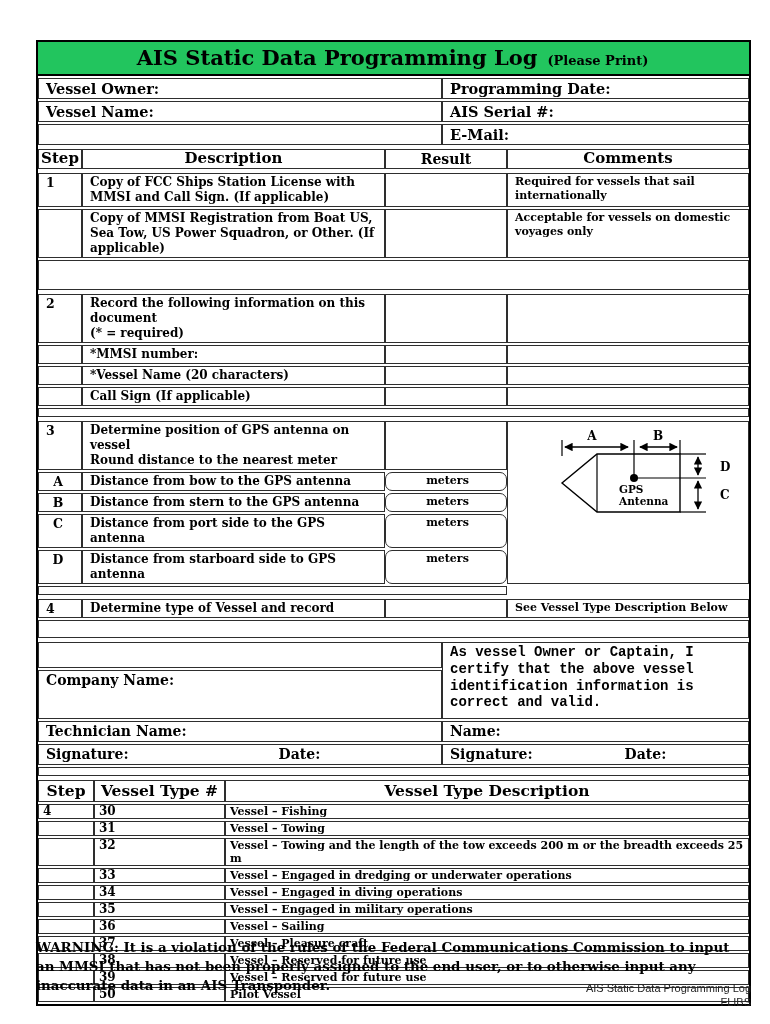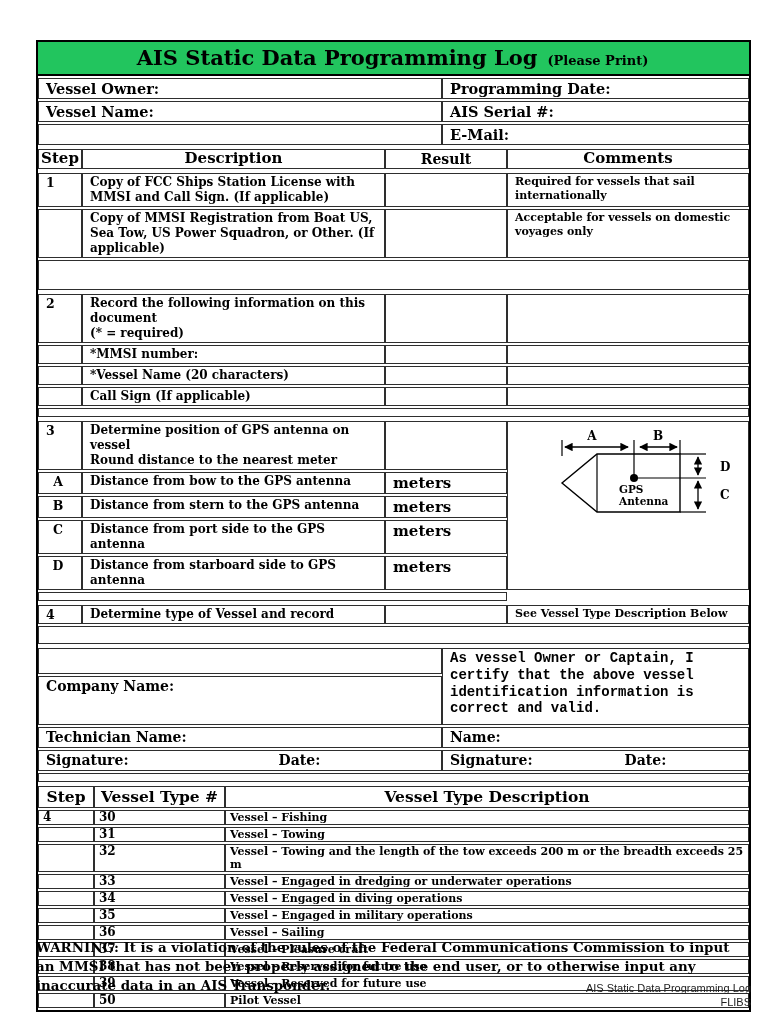--- a/index.html
+++ b/index.html
@@ -29,21 +29,21 @@
   .title-main{font-size:21px;font-weight:700;}
   .title-suffix{font-size:13px;font-weight:700;margin-left:5px;}
   
   table.owner td{height:16px;font-size:14.5px;line-height:17px;}
   
   td.c-step{text-align:left;padding-left:7px;font-size:12.5px;}
   td.c-step.ctr{text-align:center;padding-left:0;}
   td.c-desc{font-size:12px;line-height:1.25;}
   td.c-result{font-size:12px;}
   td.c-comments{font-size:11px;line-height:1.25;}
-  td.meters{text-align:left;vertical-align:middle;font-size:15px;padding-right:5px;}
+  td.meters{text-align:center;vertical-align:middle;font-size:11px;padding-right:5px;border-radius:7px;}
   .ml{white-space:pre-line;}
   tr.hdr td{text-align:center;font-size:15px;padding:0;height:16px;line-height:17px;}
   tr.hdr td.small{font-size:14px;line-height:18px;}
   td.sep{height:9px;padding:0;}
   td.diagram-cell{padding:2px;vertical-align:top;}
   .g1 td{height:30px;}
   .g2 td.tall{height:26px;}
   .g2 td.short, .g3 td.short{height:13px;}
   .g3 td.tall{height:28px;}
   .g4 td{height:18px;}

